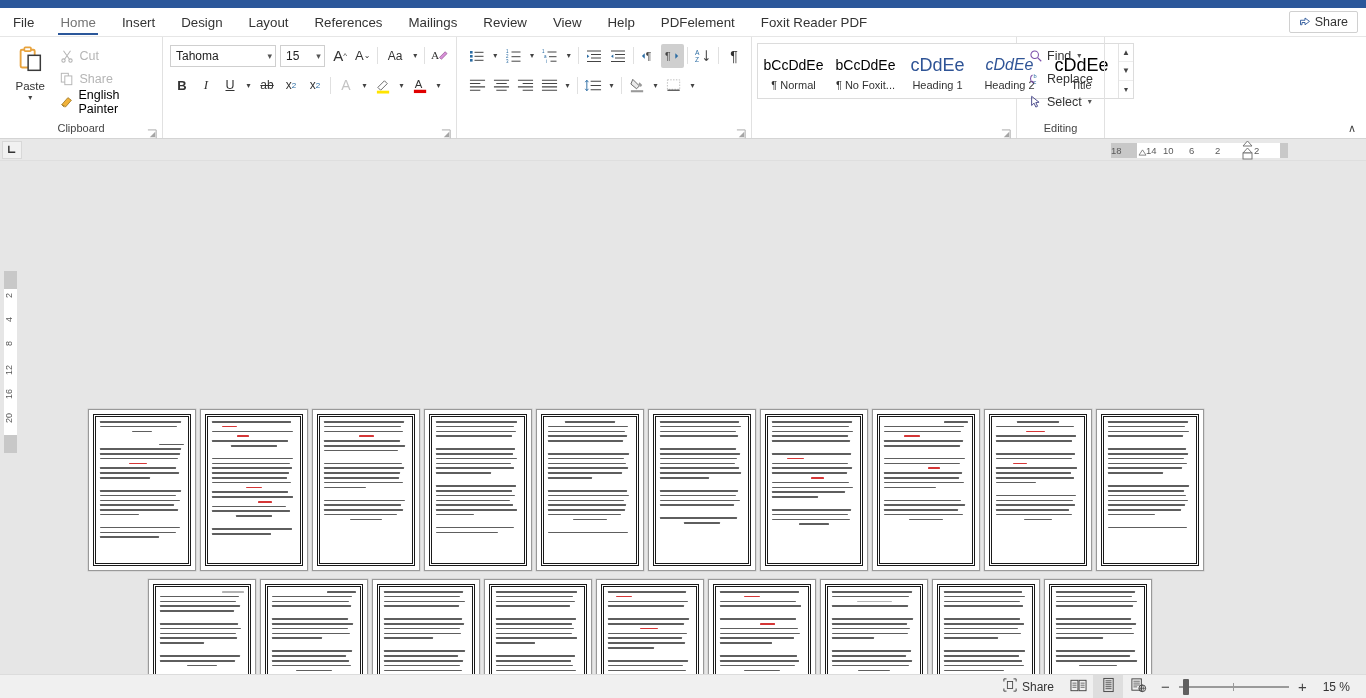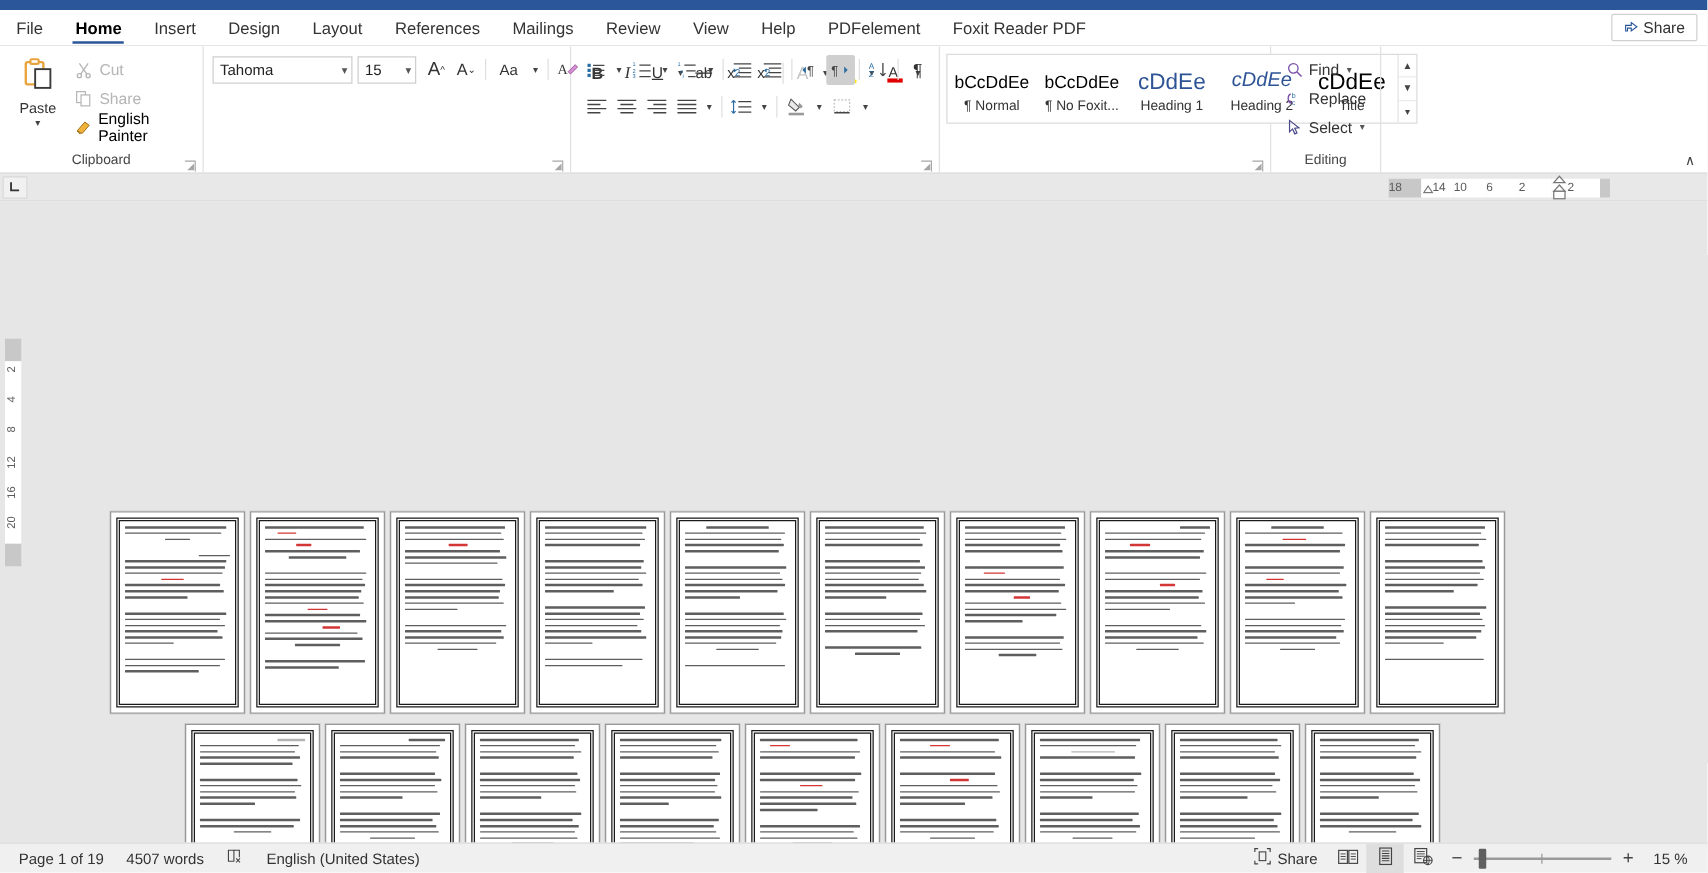--- a/index.html
+++ b/index.html
@@ -29,21 +29,21 @@
   .tab {
     padding: 0 13px;
     display: flex; align-items: center;
     font-size: 13.3px;
     color: #333333;
     cursor: default;
     position: relative;
     white-space: nowrap;
   }
   .tab.file { color: #333; }
-  .tab.active { color: #000000; font-weight: bold; }
+  .tab.active { color: #737373; font-weight: normal; }
   .tab.active::after {
     content: "";
     position: absolute;
     left: 11px; right: 11px; bottom: 1px;
     height: 2.5px;
     background: #2b579a;
   }
 
   .share-btn {
     position: absolute;
@@ -422,21 +422,21 @@
     <div class="rgroup-label">Clipboard</div>
     <span class="dlg-launcher">
       <svg viewBox="0 0 12 12">
           <path d="M1 1 L10 1 L10 10" fill="none" stroke="#777" stroke-width="1"></path>
           <path d="M3 9 L9 9 L9 3 Z" fill="#777"></path>
         </svg>
     </span>
   </div>
 
   <div class="rgroup g-font">
-    <div class="rgroup-body" style="flex-direction:row;padding-left:7px;">
+    <div class="rgroup-body" style="flex-direction:column;padding-left:7px;">
       <div class="row row1">
         <div class="fontbox">
           <span>Tahoma</span>
           <span class="cv">▾</span>
         </div>
         <div class="sizebox">
           <span>15</span>
           <span class="cv">▾</span>
         </div>
         <div class="ibtn" style="margin-left:4px;">
@@ -1255,40 +1255,20 @@
               <div class="ln c" style="width:45%"></div>
       </div>
           </div>
         </div>
     </div>
 
   </div>
 </div>
 
 <div class="statusbar">
-  <div class="sb-left">
-    <div class="sb-item">
-      <span>Page 1 of 19</span>
-    </div>
-    <div class="sb-item">
-      <span>4507 words</span>
-    </div>
-    <div class="sb-item">
-      <span>
-        <svg width="14" height="14" viewBox="0 0 16 16">
-            <path d="M2 2.5 L7 2.5 L7 12.5 L2 12.5 Z" fill="none" stroke="#444" stroke-width="1"></path>
-            <path d="M7 2.5 L12 2.5 L12 9" fill="none" stroke="#444" stroke-width="1"></path>
-            <path d="M9 10 l3.6 3.6 M12.6 10 l-3.6 3.6" stroke="#444" stroke-width="1"></path>
-          </svg>
-      </span>
-    </div>
-    <div class="sb-item">
-      <span>English (United States)</span>
-    </div>
-  </div>
 
   <div class="sb-right">
     <div class="sb-item">
       <span>
         <svg width="14" height="14" viewBox="0 0 16 16">
             <path d="M1 4 V1 H4 M12 1 H15 V4 M15 12 V15 H12 M4 15 H1 V12" fill="none" stroke="#444" stroke-width="1.1"></path>
             <rect x="5" y="4" width="6" height="8" fill="none" stroke="#444" stroke-width="1"></rect>
           </svg>
       </span>
       <span>Share</span>

